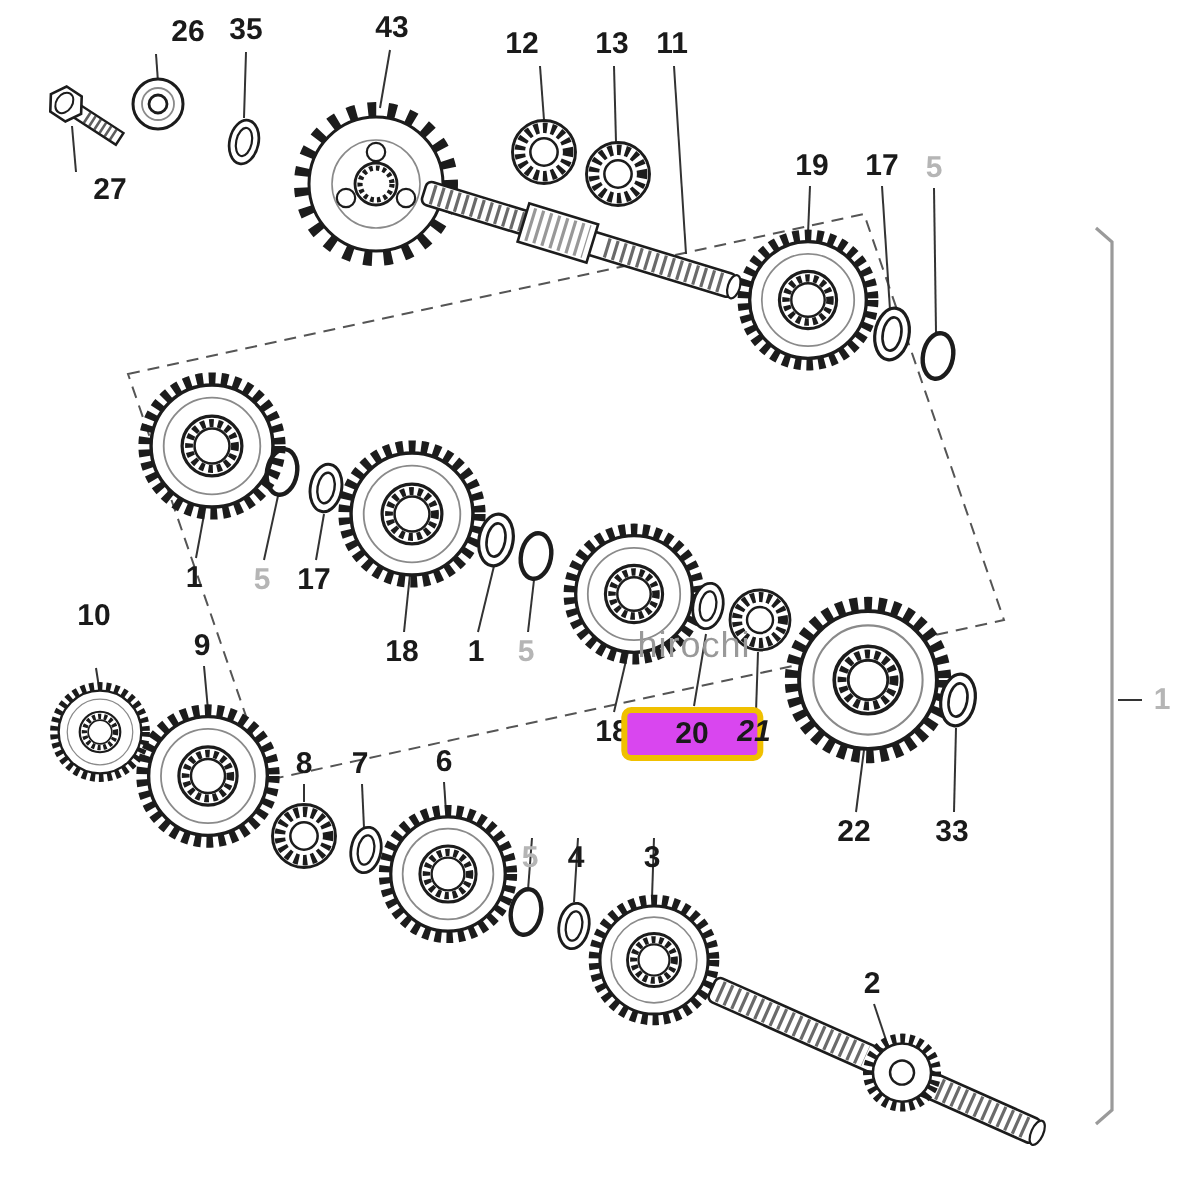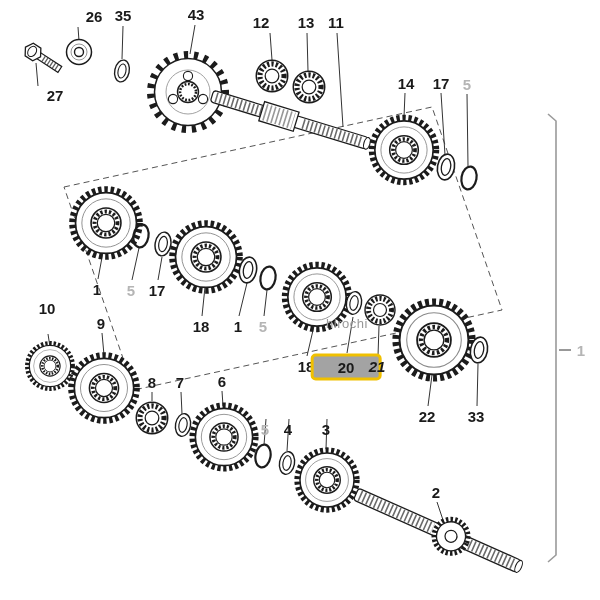--- a/index.html
+++ b/index.html
@@ -12,42 +12,42 @@
     position: relative;
     width: 600px; height: 600px;
     background: #ffffff;
     overflow: hidden;
   }
   .art { position: absolute; left: 0; top: 0; z-index: 0; }
   .watermark {
     position: absolute; left: 347px; top: 323px;
     transform: translate(-50%, -50%);
     z-index: 1;
-    font-size: 13px;
+    font-size: 18px;
     letter-spacing: 0.5px;
     color: var(--watermark, #999);
   }
   .labels-layer { position: absolute; inset: 0; z-index: 2; }
   .part-label {
     position: absolute;
     transform: translate(-50%, -50%);
     font-size: 15px;
     font-weight: bold;
     line-height: 1;
     color: var(--label, #1a1a1a);
     padding: 1px 2px;
     cursor: pointer;
     user-select: none;
   }
   .part-label.muted { color: var(--muted, #b5b5b5); }
   .part-label.highlighted {
     border: 3px solid var(--highlight, #f0c000);
     border-radius: 5px;
     padding: 3px 24px;
-    background: #a3a3a3;
+    background: #d946ef;
   }
 </style>
 </head>
 <body>
 
 <div class="stage">
 
   <svg class="art" width="600" height="600" viewBox="0 0 600 600" xmlns="http://www.w3.org/2000/svg">
     <defs>
       <g id="g-gear">
@@ -198,21 +198,21 @@
       <div class="part-label" style="left: 306px; top: 22px;">
       <span>13</span>
     </div>
       <div class="part-label" style="left: 336px; top: 22px;">
       <span>11</span>
     </div>
       <div class="part-label" style="left: 55px; top: 95px;">
       <span>27</span>
     </div>
       <div class="part-label" style="left: 406px; top: 83px;">
-      <span>14</span>
+      <span>19</span>
     </div>
       <div class="part-label" style="left: 441px; top: 83px;">
       <span>17</span>
     </div>
       <div class="part-label muted" style="left: 467px; top: 84px;">
       <span>5</span>
     </div>
       <div class="part-label" style="left: 97px; top: 289px;">
       <span>1</span>
     </div>

